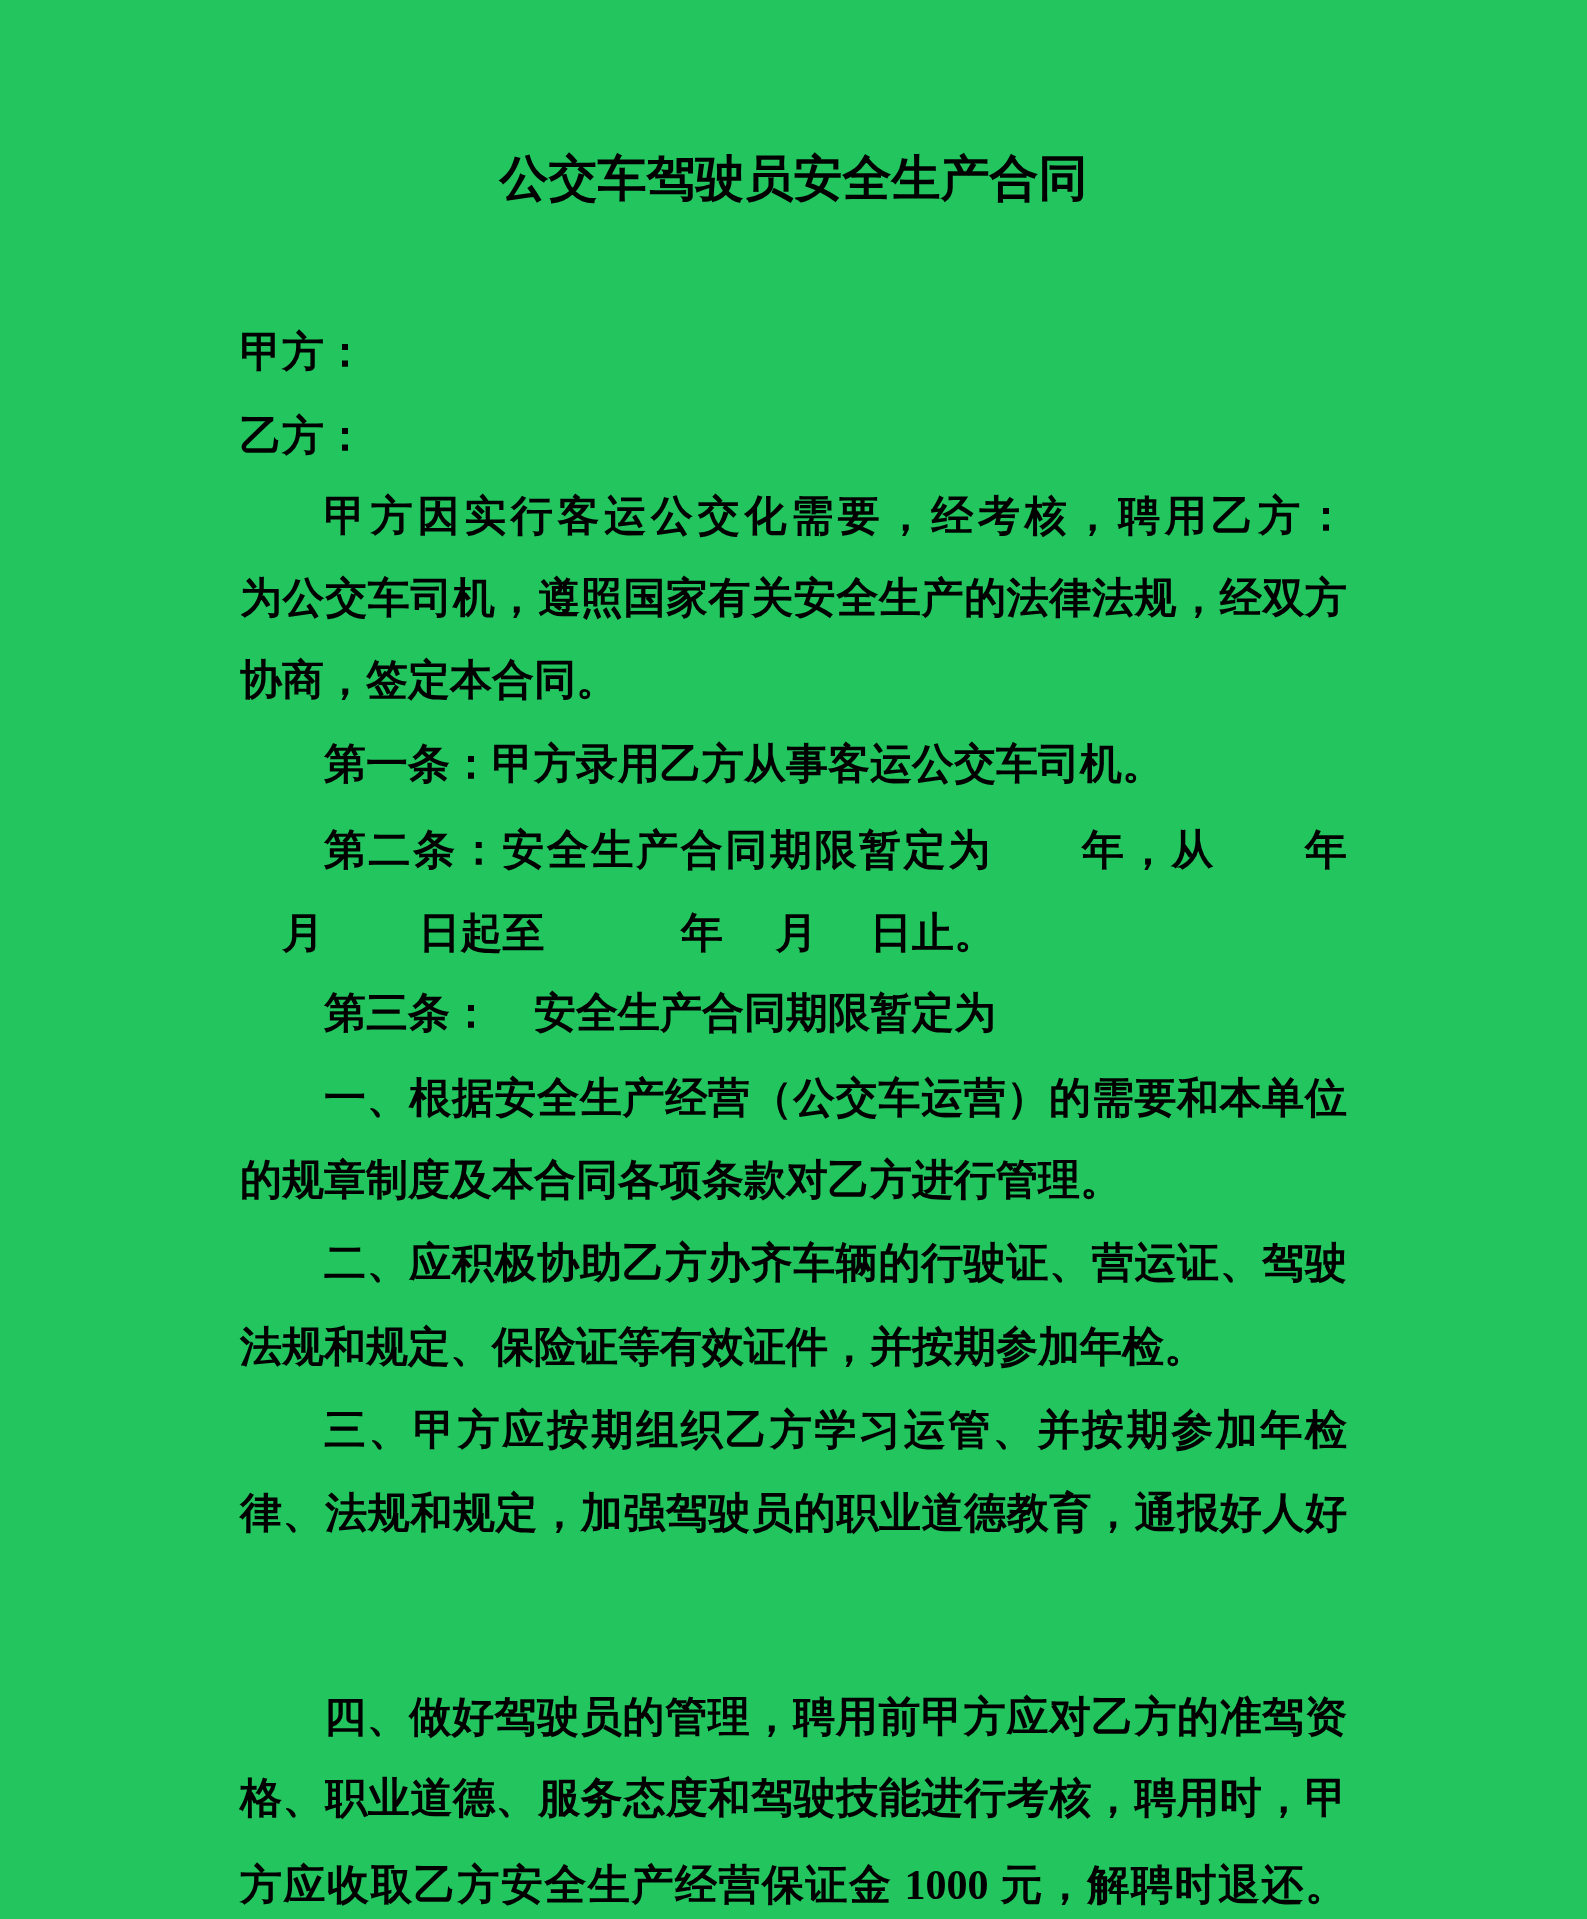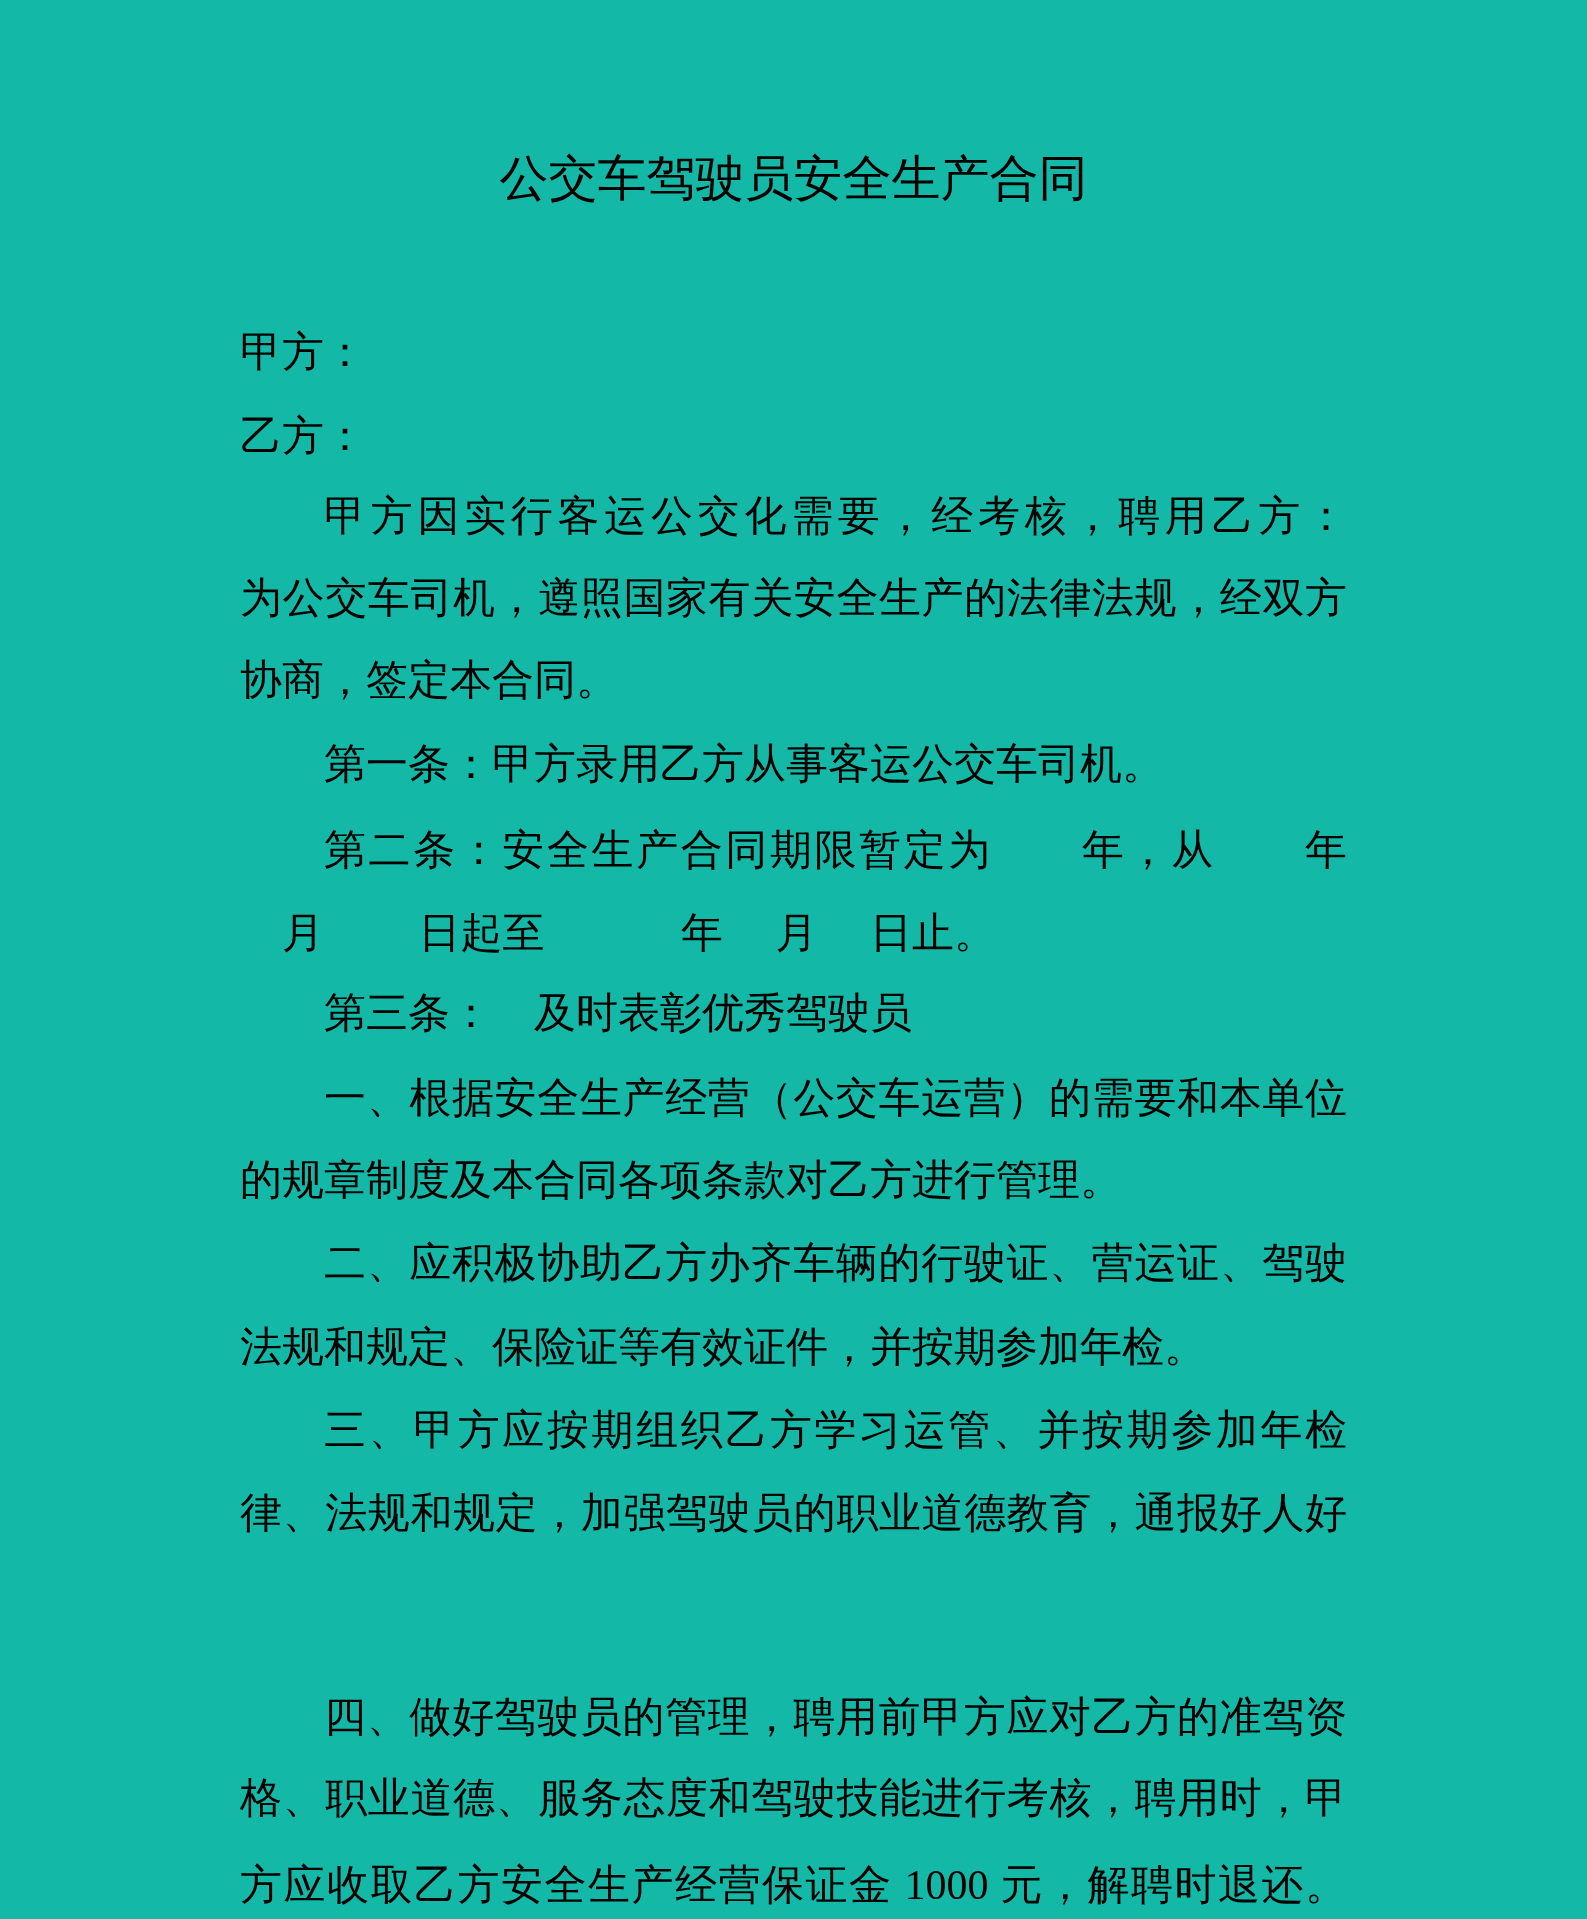--- a/index.html
+++ b/index.html
@@ -11,21 +11,22 @@
     height: 1919px;
     background: #ffffff;
     color: #000000;
     font-family: "Liberation Serif", "DejaVu Serif", serif;
     position: relative;
     overflow: hidden;
   }
   .page {
     position: absolute;
     inset: 0;
-    background: #14b8a6;
+    background: #22c55e;
+    font-weight: bold;
   }
   .doc-title {
     position: absolute;
     top: 150px;
     left: 240px;
     width: 1107px;
     font-size: 49px;
     line-height: 1.2;
     text-align: center;
     white-space: nowrap;
@@ -83,21 +84,21 @@
   <div class="line y2 indent2 stretch">甲方因实行客运公交化需要，经考核，聘用乙方：</div>
 
   <div class="line y4">协商，签定本合同。</div>
 
   <div class="line y5 indent2">第一条：甲方录用乙方从事客运公交车司机。</div>
 
   <div class="line y6 indent2 stretch">第二条：安全生产合同期限暂定为　　年，从　　年</div>
 
   <div class="line y7 indent1">月　　&nbsp;日起至　　　&nbsp;年　&nbsp;月　&nbsp;日止。</div>
 
-  <div class="line y8 indent2">第三条：　及时表彰优秀驾驶员</div>
+  <div class="line y8 indent2">第三条：　安全生产合同期限暂定为</div>
 
   <div class="line y9 indent2 stretch">一、根据安全生产经营（公交车运营）的需要和本单位</div>
 
   <div class="line y10">的规章制度及本合同各项条款对乙方进行管理。</div>
 
   <div class="line y11 indent2 stretch">二、应积极协助乙方办齐车辆的行驶证、营运证、驾驶</div>
 
   <div class="line y12">法规和规定、保险证等有效证件，并按期参加年检。</div>
 
   <div class="line y13 indent2 stretch">三、甲方应按期组织乙方学习运管、并按期参加年检</div>

